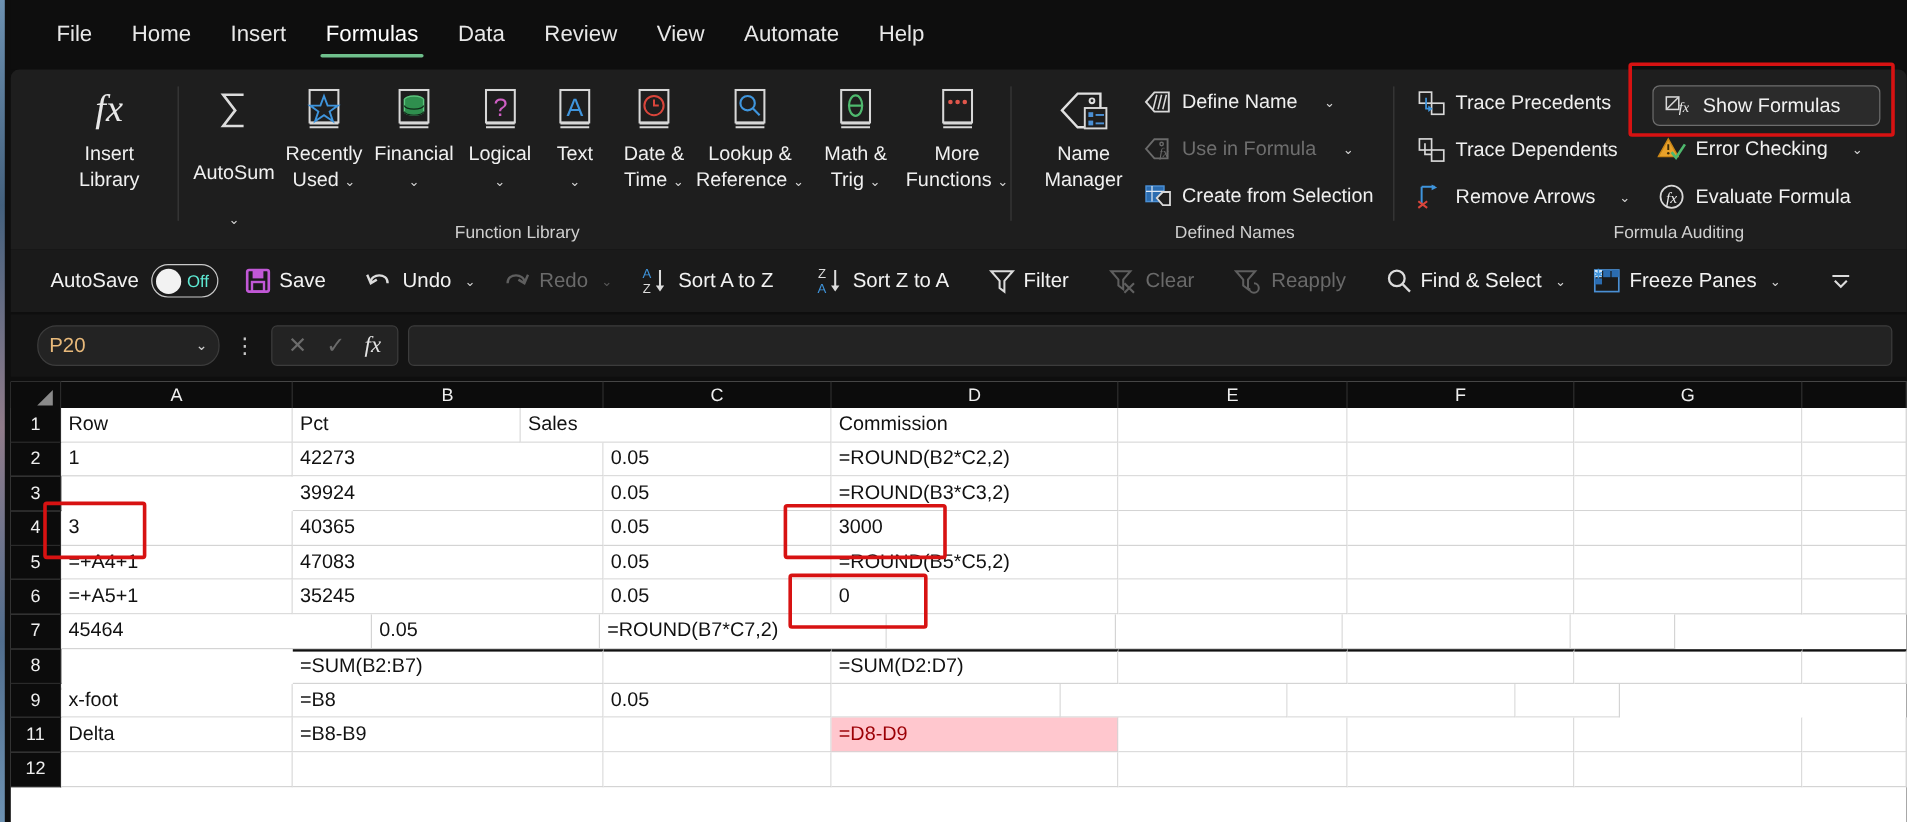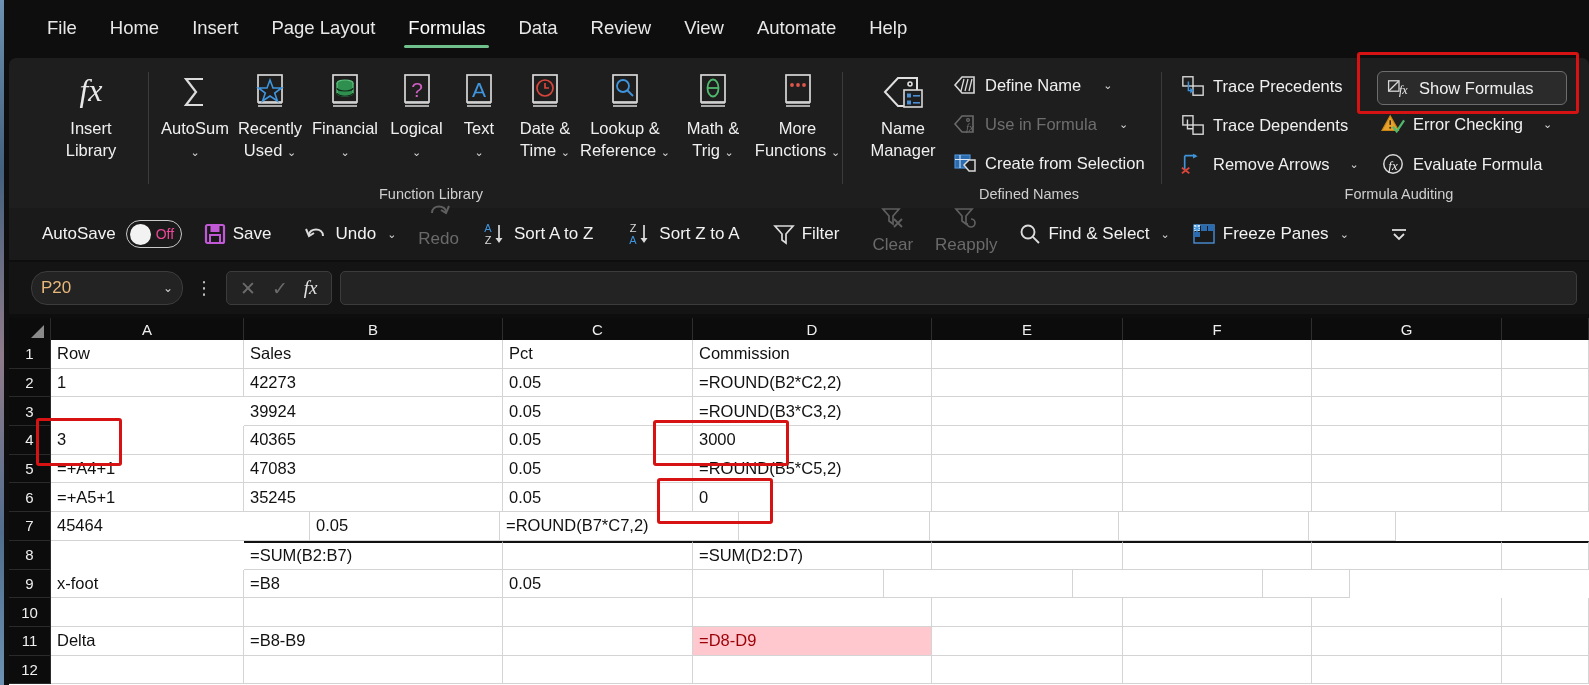--- a/index.html
+++ b/index.html
@@ -74,30 +74,30 @@
 
   
   .qat {
     position: absolute; left: 9px; top: 208px; width: 1580px; height: 52px;
     background: #1a1a1a; display: flex; align-items: center; padding-left: 22px; gap: 0;
   }
   .qitem {
     display: flex; align-items: center; gap: 7px; color: #f2f2f2; font-size: 17px;
     padding: 4px 11px; white-space: nowrap; cursor: default;
   }
-  .qitem.disabled { color: #6a6a6a; flex-direction: column; }
+  .qitem.disabled { color: #6a6a6a; }
   .qcaret { color: #d5d5d5; font-size: 11px; margin-left: 4px; }
   .qitem.disabled .qcaret { color: #5a5a5a; }
 
   .toggle-pill {
     width: 56px; height: 28px; border-radius: 14px; border: 1.6px solid #c9c9c9;
     display: flex; align-items: center; padding: 0 3px; position: relative;
   }
   .toggle-knob { width: 21px; height: 21px; border-radius: 50%; background: #f2f2f2; }
-  .toggle-txt { color: #ec4899; font-size: 14px; margin-left: 5px; }
+  .toggle-txt { color: #5eead4; font-size: 14px; margin-left: 5px; }
 
   
   .fbar {
     position: absolute; left: 9px; top: 262px; width: 1580px; height: 52px;
     background: #141414; display: flex; align-items: center; padding: 0 10px;
   }
   .namebox {
     width: 152px; height: 34px; background: #232323; border: 1px solid #3c3c3c;
     border-radius: 16px; display: flex; align-items: center; justify-content: space-between;
     padding: 0 9px; margin-left: 12px;
@@ -149,21 +149,20 @@
 </head>
 <body>
 
 <div id="app">
   <div class="edge-strip"></div>
 
   <div class="tabbar" id="tabbar">
       <div class="tab">File</div>
       <div class="tab">Home</div>
       <div class="tab">Insert</div>
-      <div class="tab">Page Layout</div>
       <div class="tab active">Formulas</div>
       <div class="tab">Data</div>
       <div class="tab">Review</div>
       <div class="tab">View</div>
       <div class="tab">Automate</div>
       <div class="tab">Help</div>
     </div>
 
   <div class="ribbon">
 
@@ -172,21 +171,21 @@
         <div class="ic">
           <svg width="44" height="40" viewBox="0 0 44 40">
             <text x="22" y="29" font-family="Liberation Serif, serif" font-size="32" font-style="italic" fill="#e8e8e8" text-anchor="middle">fx</text>
           </svg>
         </div>
         <div class="lb">Insert</div>
         <div class="lb">Library</div>
       </div>
       <div class="vsep" style="left:125px;"></div>
       <div id="fl-buttons">
-          <div class="bigbtn" style="left: 133px; width: 78px;">
+          <div class="bigbtn" style="left: 133px; width: 78px; gap: 16px;">
             <div class="ic">
               <svg width="40" height="40" viewBox="0 0 40 40">
                 <path d="M28 7 H11 L21 20 L11 33 H28" fill="none" stroke="#dcdcdc" stroke-width="2.2"></path>
               </svg>
             </div>
      <div class="lb">AutoSum</div>
      <div class="lb">
        <span></span>
        <span class="chev">⌄</span>
      </div>
@@ -596,22 +595,22 @@
         <div class="colhdr" style="flex: 0 0 239px;">D</div>
         <div class="colhdr" style="flex: 0 0 191px;">E</div>
         <div class="colhdr" style="flex: 0 0 189px;">F</div>
         <div class="colhdr" style="flex: 0 0 190px;">G</div>
         <div class="colhdr" style="flex: 0 0 87px;"></div>
       </div>
     <div id="gridbody">
         <div class="gridrow">
           <div class="rowhdr">1</div>
           <div class="cell" style="flex: 0 0 193px;">Row</div>
+          <div class="cell" style="flex: 0 0 190px;">Pct</div>
           <div class="cell" style="flex: 0 0 259px;">Sales</div>
-          <div class="cell" style="flex: 0 0 190px;">Pct</div>
           <div class="cell" style="flex: 0 0 239px; text-align: center;">Commission</div>
           <div class="cell" style="flex: 0 0 191px;"></div>
           <div class="cell" style="flex: 0 0 189px;"></div>
           <div class="cell" style="flex: 0 0 190px;"></div>
           <div class="cell" style="flex: 0 0 87px;"></div>
         </div>
         <div class="gridrow">
           <div class="rowhdr">2</div>
           <div class="cell" style="flex: 0 0 193px;">1</div>
           <div class="cell" style="flex: 0 0 259px;">42273</div>
@@ -691,31 +690,20 @@
           <div class="rowhdr">9</div>
           <div class="cell" style="flex: 0 0 193px;">x-foot</div>
           <div class="cell" style="flex: 0 0 259px;">=B8</div>
           <div class="cell" style="flex: 0 0 190px;">0.05</div>
           <div class="cell" style="flex: 0 0 191px;"></div>
           <div class="cell" style="flex: 0 0 189px;"></div>
           <div class="cell" style="flex: 0 0 190px;"></div>
           <div class="cell" style="flex: 0 0 87px;"></div>
         </div>
         <div class="gridrow">
-          <div class="rowhdr">10</div>
-          <div class="cell" style="flex: 0 0 193px;"></div>
-          <div class="cell" style="flex: 0 0 259px;"></div>
-          <div class="cell" style="flex: 0 0 190px;"></div>
-          <div class="cell" style="flex: 0 0 239px;"></div>
-          <div class="cell" style="flex: 0 0 191px;"></div>
-          <div class="cell" style="flex: 0 0 189px;"></div>
-          <div class="cell" style="flex: 0 0 190px;"></div>
-          <div class="cell" style="flex: 0 0 87px;"></div>
-        </div>
-        <div class="gridrow">
           <div class="rowhdr">11</div>
           <div class="cell" style="flex: 0 0 193px;">Delta</div>
           <div class="cell" style="flex: 0 0 259px;">=B8-B9</div>
           <div class="cell" style="flex: 0 0 190px;"></div>
           <div class="cell pink" style="flex: 0 0 239px;">=D8-D9</div>
           <div class="cell" style="flex: 0 0 191px;"></div>
           <div class="cell" style="flex: 0 0 189px;"></div>
           <div class="cell" style="flex: 0 0 190px;"></div>
           <div class="cell" style="flex: 0 0 87px;"></div>
         </div>

